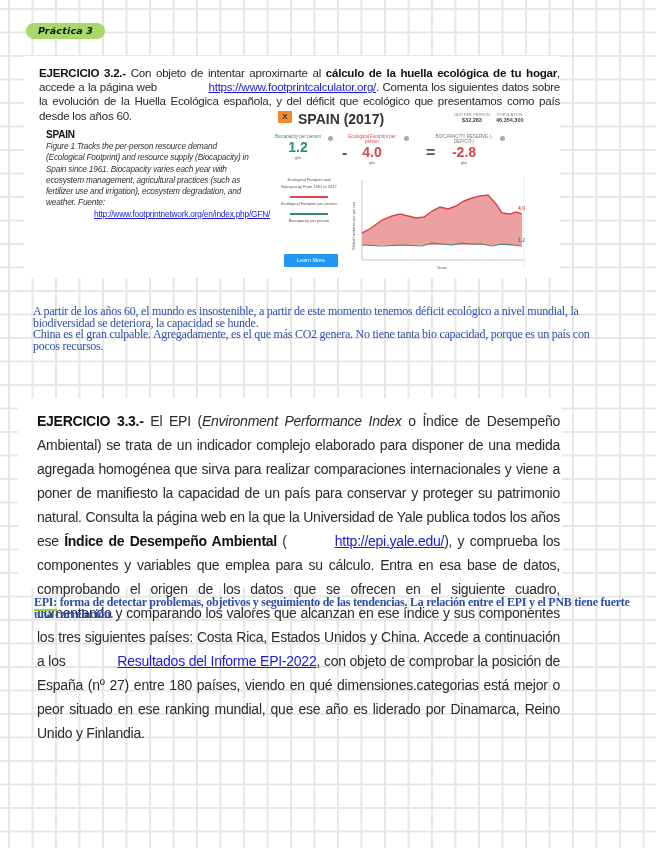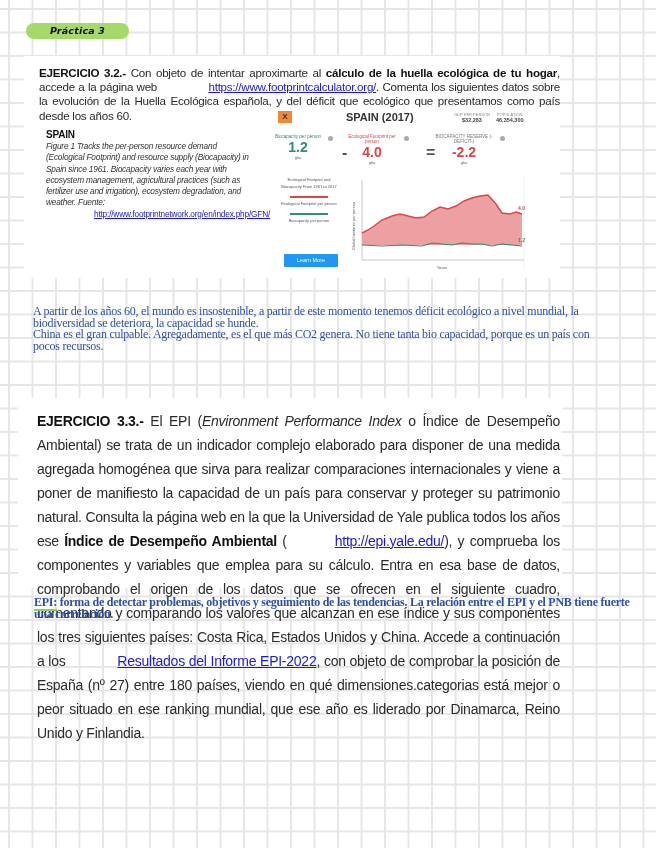--- a/index.html
+++ b/index.html
@@ -8,21 +8,21 @@
       background-color: #ffffff;
       background-image:
         linear-gradient(to right, #e6e6e6 0, #e6e6e6 2px, transparent 2px),
         linear-gradient(to bottom, #e6e6e6 0, #e6e6e6 2px, transparent 2px);
       background-size: 23.5px 23.5px;
       background-position: 8px 8px;
       font-family: "Liberation Sans", sans-serif;
       color: #222;
     }
     .badge {
-      position: absolute; left: 26px; top: 23px; height: 16px; padding: 0 24px;
+      position: absolute; left: 26px; top: 23px; height: 16px; padding: 0 12px;
       background: #a6d86a; border-radius: 9px;
       font-family: "DejaVu Sans", sans-serif; font-weight: bold; font-size: 9.5px;
       line-height: 16px; color: #111; font-style: italic; letter-spacing: 0.2px;
     }
     .whiteblock { position: absolute; background: #ffffff; }
     .ex-text {
       position: absolute; font-size: 11.6px; line-height: 14.2px; color: #2a2a2a;
       text-align: justify; font-stretch: condensed; letter-spacing: -0.25px;
     }
     .ex-text b { color: #111; }
@@ -34,21 +34,21 @@
     .fig-caption .title { font-style: normal; font-weight: bold; font-size: 10px; color: #111; display: block; line-height: 13px; }
     .fig-caption .fig-link { font-style: normal; display: block; font-size: 8.3px; }
     .note {
       position: absolute; font-family: "Liberation Serif", serif; color: #2d4fa8;
       font-size: 12px; line-height: 11.6px; letter-spacing: -0.25px;
     }
     .note .hl { border-bottom: 2px solid #8fd14a; }
     
     .widget { position: absolute; left: 274px; top: 108px; width: 258px; height: 168px; background: #fff; font-size: 6px; }
     .w-flag { position: absolute; left: 4px; top: 3px; width: 14px; height: 12px; background: #f08a32; color: #333; font-size: 8px; text-align: center; line-height: 12px; font-weight: bold; }
-    .w-title { position: absolute; left: 24px; top: 3px; font-weight: bold; font-size: 11px; color: #333; margin-left: 48px; }
+    .w-title { position: absolute; left: 24px; top: 3px; font-weight: bold; font-size: 14px; color: #333; }
     .w-stat { position: absolute; top: 4px; text-align: center; color: #888; font-size: 4px; }
     .w-stat span { display: block; color: #444; font-size: 5.5px; font-weight: bold; }
     .w-metric { position: absolute; top: 26px; text-align: center; width: 60px; }
     .w-metric .lbl { font-size: 4.5px; line-height: 5px; }
     .w-metric .val { font-size: 14px; font-weight: bold; line-height: 16px; }
     .w-metric .unit { font-size: 4px; color: #666; }
     .w-op { position: absolute; top: 36px; font-size: 16px; font-weight: bold; color: #555; }
     .w-help { position: absolute; top: 28px; width: 5px; height: 5px; border-radius: 50%; background: #aaa; }
     .w-legend { position: absolute; left: 4px; top: 68px; width: 62px; text-align: center; color: #555; font-size: 4px; line-height: 7px; }
     .w-legend .line { height: 2px; margin: 6px 12px 2px; }
@@ -96,21 +96,21 @@
   <div class="w-metric" style="left:68px; color:#d9474a;">
     <div class="lbl">Ecological Footprint per person</div>
     <div class="val">4.0</div>
     <div class="unit">gha</div>
   </div>
   <div class="w-help" style="left:130px;"></div>
   <div class="w-op" style="left:152px;">=</div>
 
   <div class="w-metric" style="left:160px; color:#d9474a;">
     <div class="lbl" style="color:#777;">BIOCAPACITY RESERVE (-DEFICIT-)</div>
-    <div class="val">-2.2</div>
+    <div class="val">-2.8</div>
     <div class="unit">gha</div>
   </div>
   <div class="w-help" style="left:226px;"></div>
 
   <div class="w-legend">
     <div>Ecological Footprint and Biocapacity From 1961 to 2017</div>
     <div class="line" style="background:#d9474a;"></div>
     <div>Ecological Footprint per person</div>
     <div class="line" style="background:#2f8f6f;"></div>
     <div>Biocapacity per person</div>

